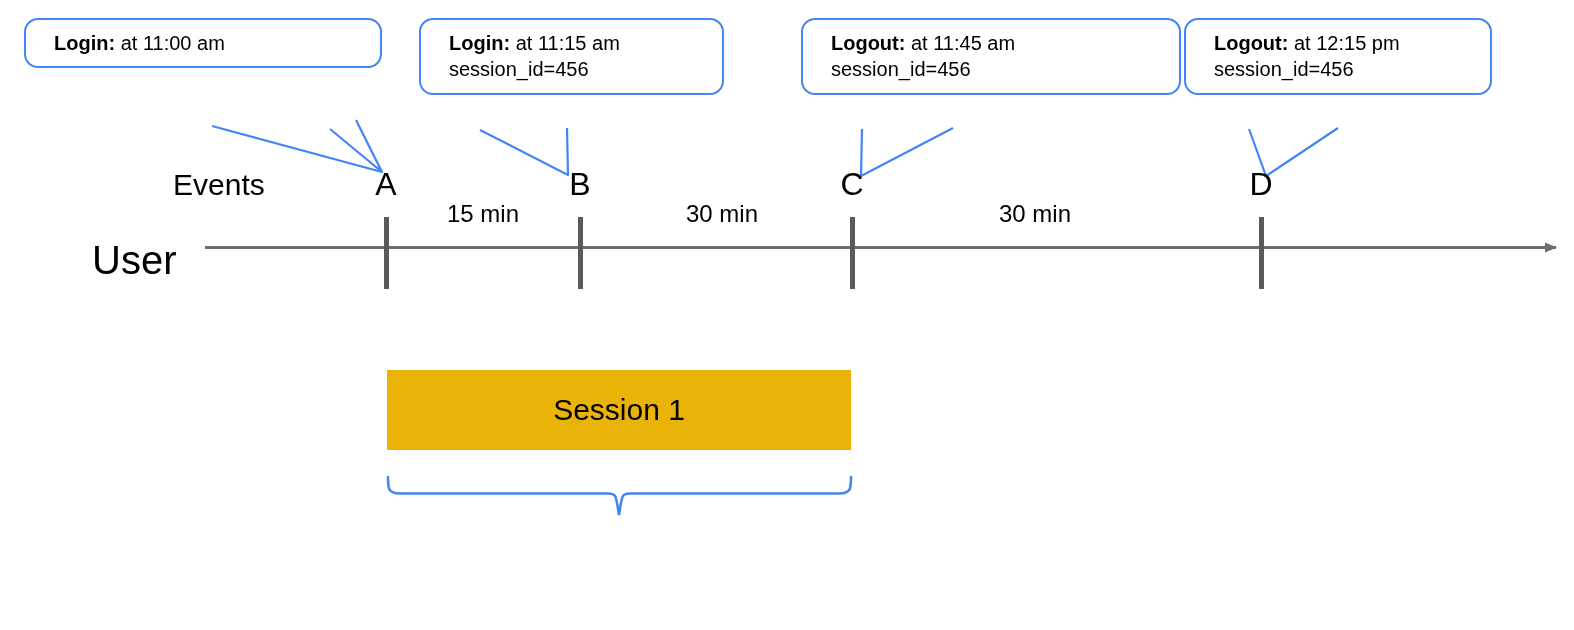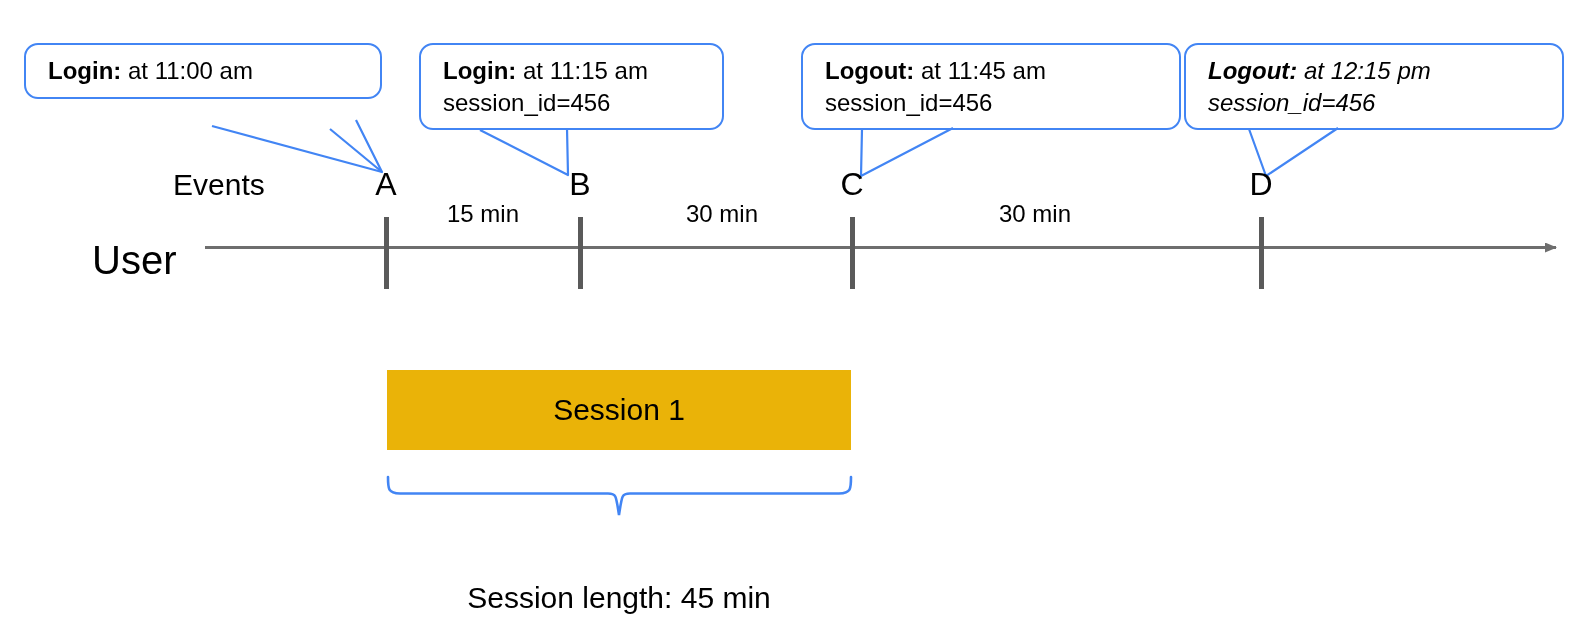--- a/index.html
+++ b/index.html
@@ -12,25 +12,24 @@
   }
   #stage{position:relative;width:1574px;height:630px;}
 
   
   .callout{
     position:absolute;
     box-sizing:border-box;
     background:#ffffff;
     border:2px solid #4285f4;
     border-radius:14px;
-    padding:10px 16px 10px 22px;
-    font-size:24px;
+    padding:10px 16px 10px 28px;
+    font-size:20px;
     line-height:1.32;
     white-space:nowrap;
-    margin-top:25px;
   }
   .callout .lbl{font-weight:bold;}
   .callout .rest{font-weight:normal;}
   .callout .line2{display:block;}
 
   .tail-svg{position:absolute;left:0;top:0;width:1574px;height:630px;pointer-events:none;}
   .tick{
     position:absolute;
     width:5px;
     background:#5a5a5a;
@@ -89,21 +88,21 @@
   <div class="callout" id="callout-1" style="left:419px;top:18px;width:305px;">
     <span class="lbl">Login:</span><span class="rest"> at 11:15 am</span>
     <span class="line2">session_id=456</span>
   </div>
 
   <div class="callout" id="callout-2" style="left:801px;top:18px;width:380px;">
     <span class="lbl">Logout:</span><span class="rest"> at 11:45 am</span>
     <span class="line2">session_id=456</span>
   </div>
 
-  <div class="callout" id="callout-3" style="left:1184px;top:18px;width:380px;font-style:italic;">
+  <div class="callout" id="callout-3" style="left:1184px;top:18px;width:308px;">
     <span class="lbl">Logout:</span><span class="rest"> at 12:15 pm</span>
     <span class="line2">session_id=456</span>
   </div>
 
   <svg class="tail-svg" viewBox="0 0 1574 630">
     <defs>
       <marker id="axis-arrow" markerWidth="12" markerHeight="10" refX="11" refY="5" orient="auto" markerUnits="userSpaceOnUse">
         <path d="M0,0 L12,5 L0,10 z" fill="#6e6e6e"></path>
       </marker>
     </defs>
@@ -142,15 +141,14 @@
   <div class="ev-label" style="left:1261px;top:168px;">D</div>
 
   <div class="dur-label" style="left:483px;top:202px;">15 min</div>
   <div class="dur-label" style="left:722px;top:202px;">30 min</div>
   <div class="dur-label" style="left:1035px;top:202px;">30 min</div>
 
   <div class="session-bar" style="left:387px;top:370px;width:464px;height:80px;">
     <span>Session 1</span>
   </div>
 
-  <div class="caption" style="left:619px;top:583px;">Session length: 45 min</div>
 
 </div>
 
 </body></html>

